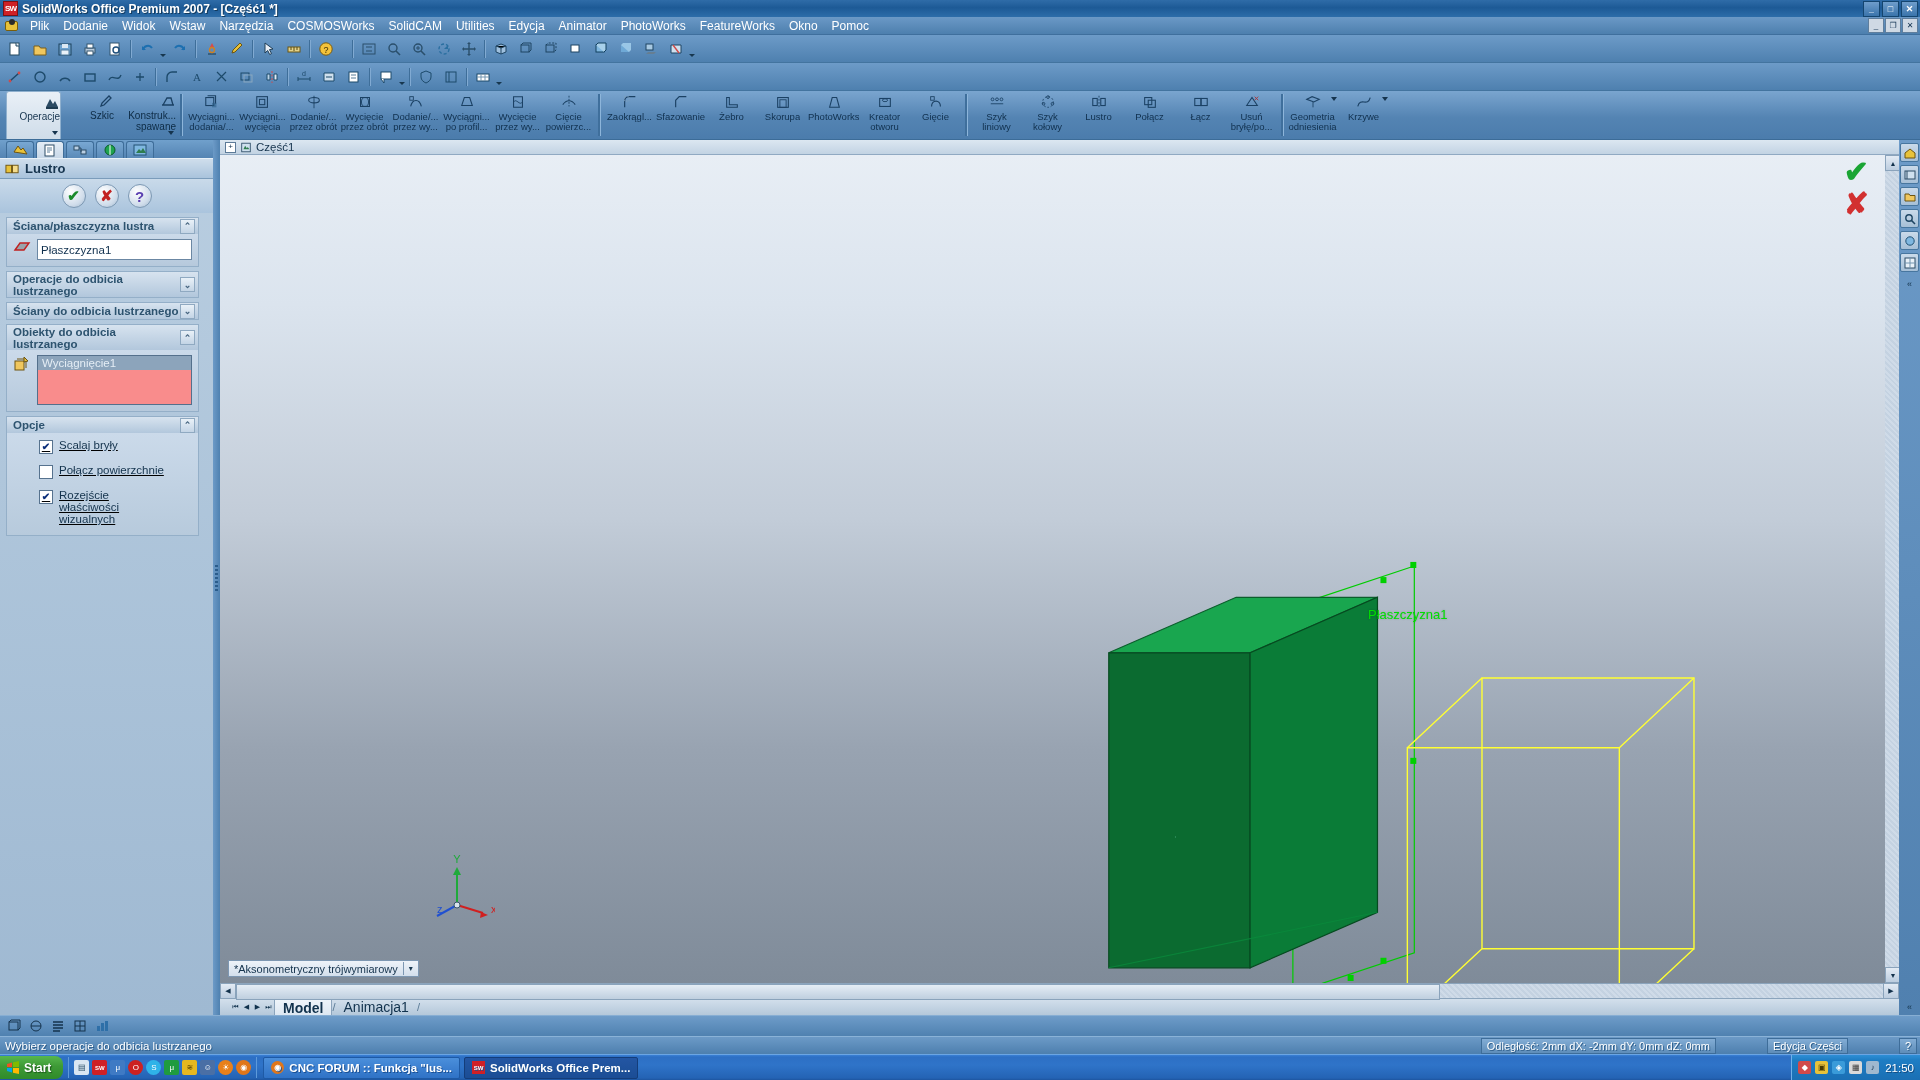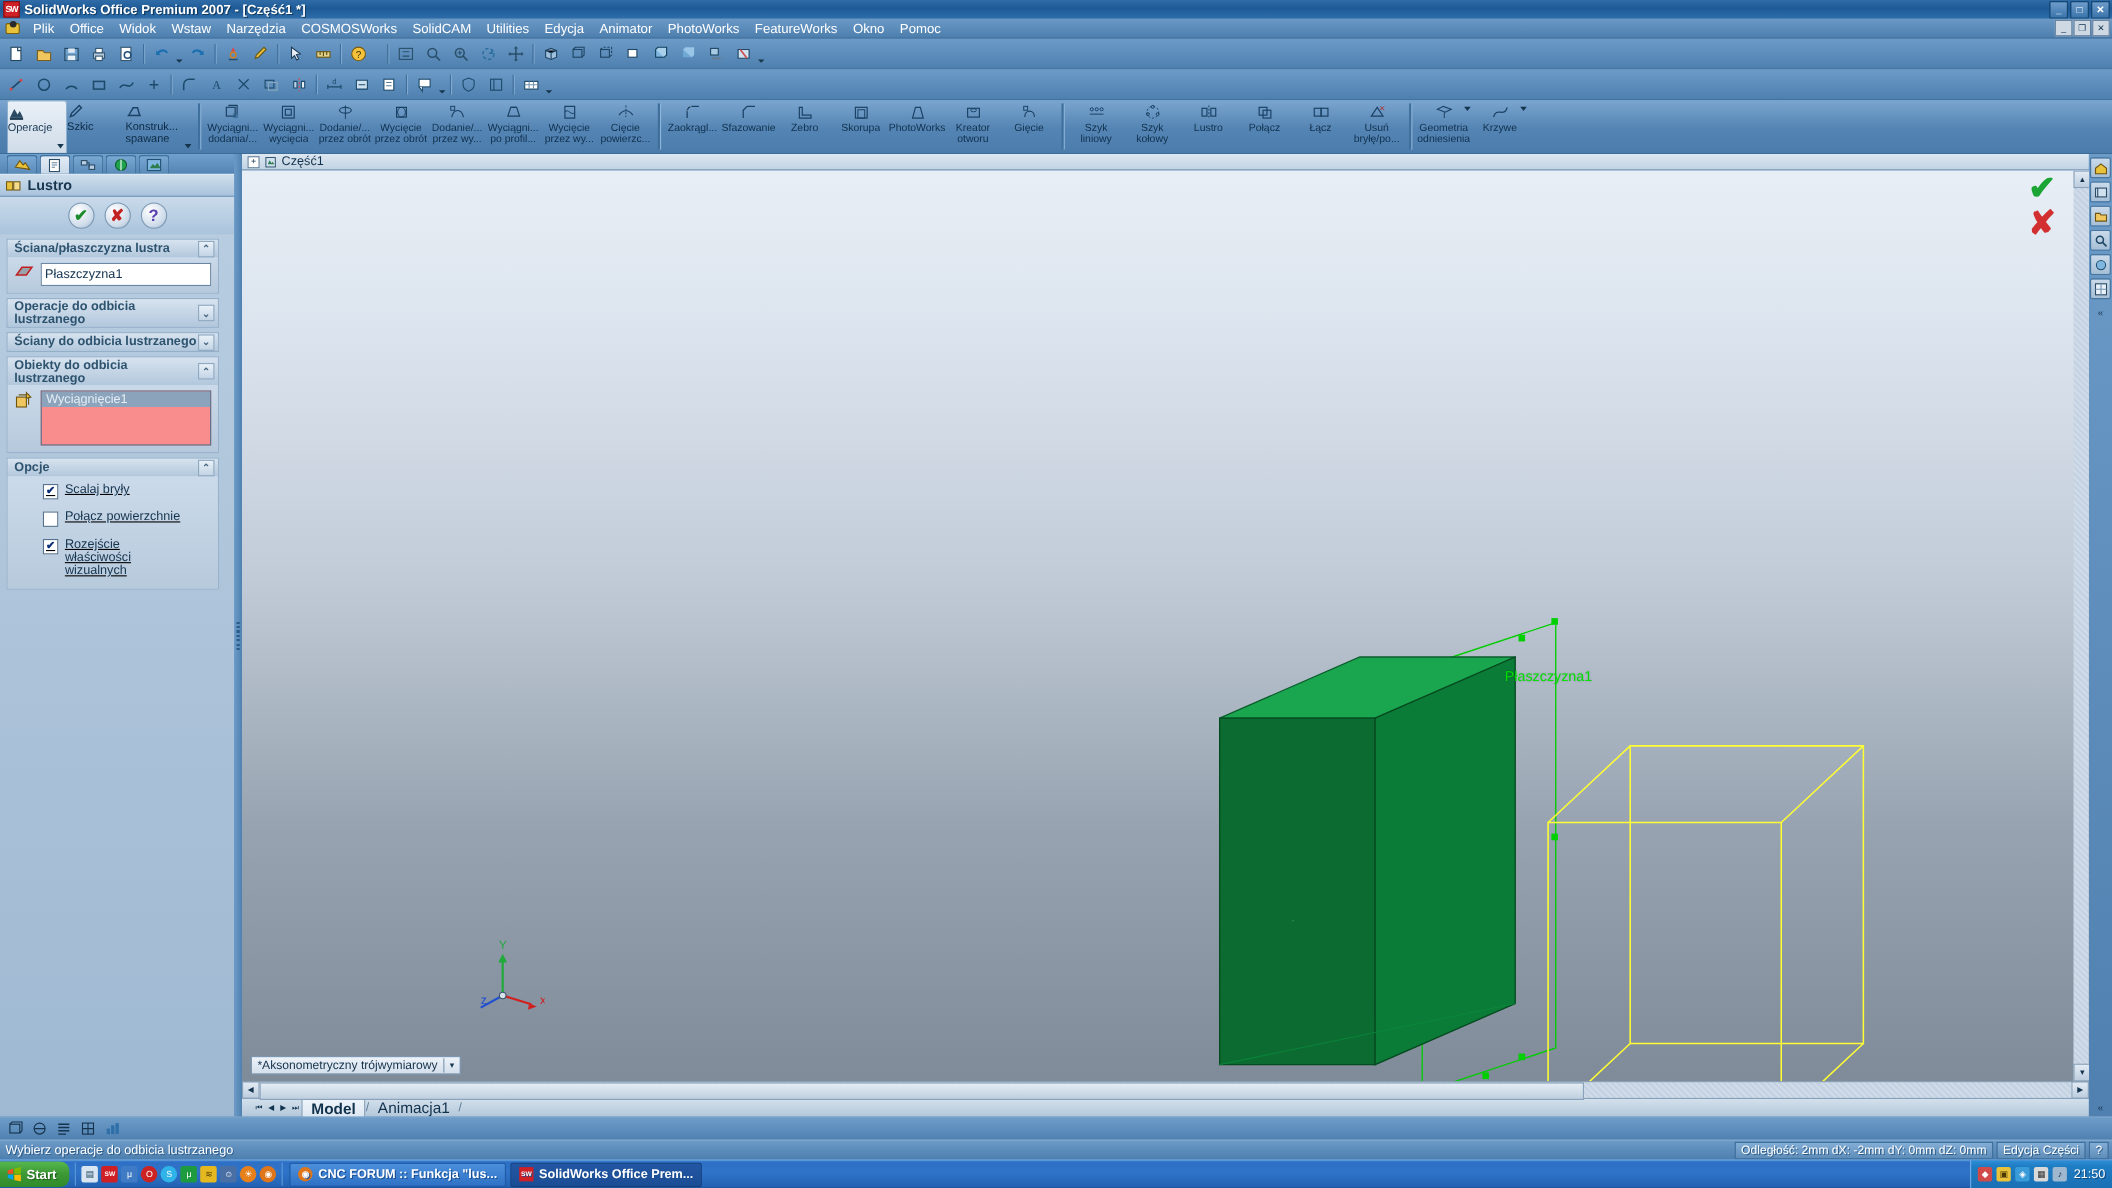--- a/index.html
+++ b/index.html
@@ -57,21 +57,21 @@
   .ico{width:16px;height:16px;display:block;}
 
   
   .cmdmgr{
     height:48px;flex:0 0 48px;display:flex;align-items:stretch;
     background:linear-gradient(180deg,#7aa5cf 0%,#5484b3 55%,#4b7cac 100%);
     border-bottom:1px solid #3c6c98;
   }
   .cm-left{display:flex;align-items:stretch;padding-left:6px;}
   .cmtab{
-    width:53px;display:flex;flex-direction:column;align-items:flex-start;justify-content:flex-start;
+    width:53px;display:flex;flex-direction:column;align-items:flex-end;justify-content:flex-start;
     padding-top:3px;position:relative;
   }
   .cmtab.active{background:linear-gradient(180deg,#e9f0f7,#cfdce9);border:1px solid #8fb0ce;border-bottom:none;border-radius:3px 3px 0 0;}
   .cmtab .lbl{font-size:10px;color:#0f2c47;margin-top:1px;text-align:center;line-height:10px;}
   .cmtab.active .lbl{color:#17354f;}
   .cmtab:not(.active) .lbl{color:#0d2b45;}
   .cmtab .dd{position:absolute;right:2px;bottom:4px;border-left:3px solid transparent;border-right:3px solid transparent;border-top:4px solid #15344e;}
   .cm-sep{width:2px;background:#3f6f9c;box-shadow:1px 0 0 #8db5da;margin:3px 4px;}
   .cm-items{display:flex;align-items:stretch;flex:1;overflow:hidden;}
   .cmbtn{width:51px;display:flex;flex-direction:column;align-items:center;padding-top:3px;
@@ -167,21 +167,21 @@
   .mtslash{color:#5b7b96;font-size:11px;}
 
   
   .bottombar{height:20px;flex:0 0 20px;display:flex;align-items:center;padding-left:4px;gap:2px;
      background:linear-gradient(180deg,#6e9cc9,#4f81b0);border-top:1px solid #87aed3;}
   .bbtn{width:18px;height:17px;border:1px solid transparent;display:flex;align-items:center;justify-content:center;}
 
   
   .statusbar{height:17px;flex:0 0 17px;display:flex;align-items:center;
      background:linear-gradient(180deg,#6c9ac7,#4d7fae);border-top:1px solid #8ab2d7;
-     font-size:11.5px;color:#fff;padding-left:5px;}
+     font-size:11.5px;color:#fff;padding-left:5px;gap:48px;}
   .statusbar .msg{flex:1;text-shadow:1px 1px 0 #2e5d8a;}
   .sbpanel{height:14px;border:1px solid #3e6d99;background:linear-gradient(180deg,#83add5,#5e8db9);
      display:flex;align-items:center;padding:0 5px;margin-right:3px;color:#fff;font-size:11px;
      text-shadow:1px 1px 0 #2c5b87;}
   .sbsmall{width:16px;justify-content:center;padding:0;}
 
   
   .taskbar{height:25px;flex:0 0 25px;display:flex;align-items:center;
      background:linear-gradient(180deg,#3a81d6 0%,#2d6fc4 8%,#2f74c9 40%,#2463b4 92%,#1d55a0 100%);
      border-top:1px solid #6ba5e3;}
@@ -216,21 +216,21 @@
       <div class="winbtn">✕</div>
     </div>
   </div>
 
   <div class="menubar">
     <div class="menu-logo">
         <div class="b1"></div>
         <div class="b2"></div>
       </div>
     <div class="mi">Plik</div>
-    <div class="mi">Office</div>
+    <div class="mi">Dodanie</div>
     <div class="mi">Widok</div>
     <div class="mi">Wstaw</div>
     <div class="mi">Narzędzia</div>
     <div class="mi">COSMOSWorks</div>
     <div class="mi">SolidCAM</div>
     <div class="mi">Utilities</div>
     <div class="mi">Edycja</div>
     <div class="mi">Animator</div>
     <div class="mi">PhotoWorks</div>
     <div class="mi">FeatureWorks</div>

